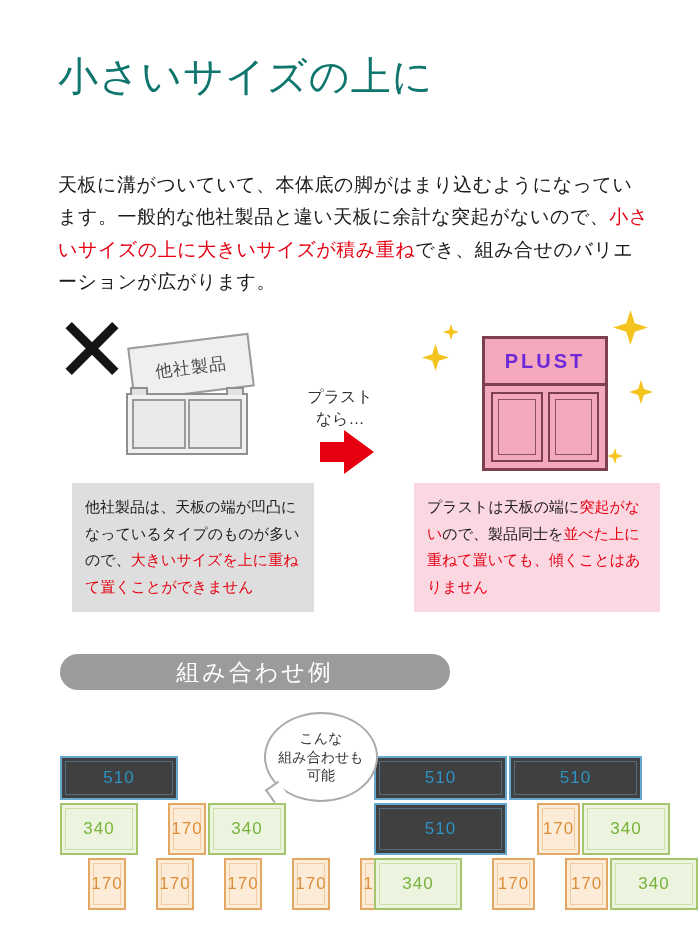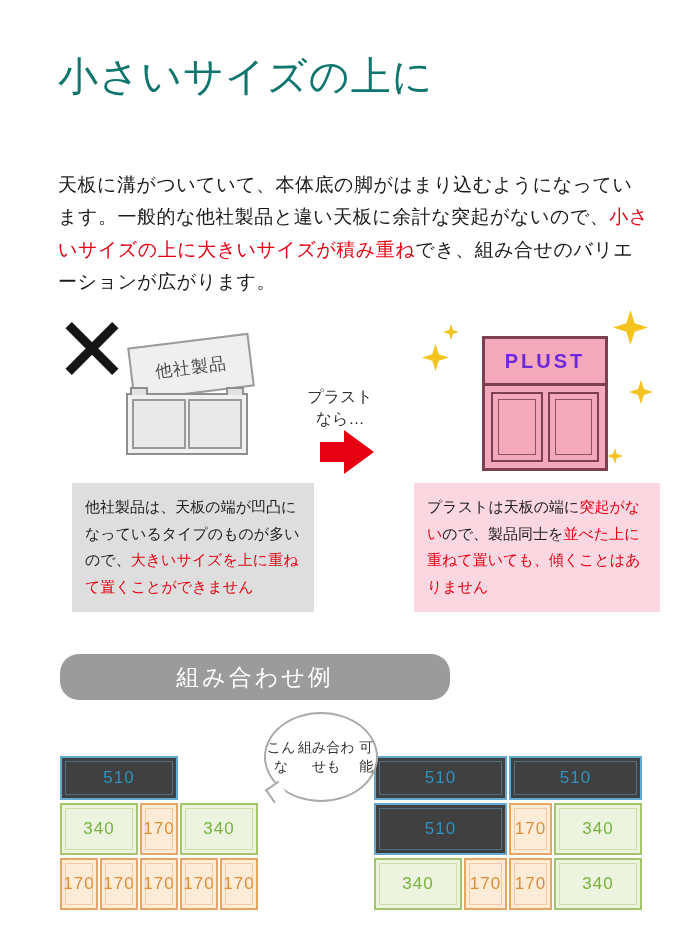--- a/index.html
+++ b/index.html
@@ -40,42 +40,42 @@
   .sp1{left:443px;top:16px;width:16px;height:16px;}
   .sp2{left:422px;top:36px;width:27px;height:27px;}
   .sp3{left:613px;top:2px;width:35px;height:35px;}
   .sp4{left:629px;top:72px;width:24px;height:24px;}
   .sp5{left:607px;top:140px;width:16px;height:16px;}
   
   .note{position:absolute;top:483px;font-size:15px;line-height:1.78;padding:11px 13px;color:#1c1c1c;box-sizing:border-box;}
   .note-gray{left:72px;width:242px;background:#dedede;}
   .note-pink{left:414px;width:246px;background:#fbd7e2;}
   
-  .banner{position:absolute;left:60px;top:654px;width:390px;height:46px;background:#9b9b9b;border-radius:19px;
+  .banner{position:absolute;left:60px;top:654px;width:390px;height:36px;background:#9b9b9b;border-radius:19px;
     color:#fff;display:flex;align-items:center;justify-content:center;font-size:23px;letter-spacing:3px;}
   
   .bubble{position:absolute;left:264px;top:712px;width:110px;height:86px;background:#fff;border:2px solid #aaa;border-radius:50%;
-    display:flex;align-items:center;justify-content:center;font-size:14px;color:#333;line-height:1.35;
+    display:flex;flex-direction:column;align-items:center;justify-content:center;font-size:14px;color:#333;line-height:1.35;
     text-align:center;z-index:3;}
   .bubble-tail{position:absolute;left:2px;bottom:0px;width:14px;height:14px;background:#fff;
     border-left:2px solid #aaa;border-bottom:2px solid #aaa;transform:rotate(55deg);}
   
   .stack{position:absolute;top:756px;display:flex;flex-direction:column;gap:3px;}
   .stack-left{left:60px;}
   .stack-right{left:374px;}
   .srow{display:flex;gap:2px;}
   .box{position:relative;display:flex;align-items:center;justify-content:center;border:2px solid;box-sizing:border-box;
     font-size:17px;letter-spacing:1px;height:52px;}
   .srow.top .box{height:44px;}
   .panel{position:absolute;inset:3px;border:1px solid;border-color:inherit;opacity:.45;pointer-events:none;}
   .u1l{width:38px;} .u2l{width:78px;} .u3l{width:118px;}
   .u1r{width:43px;} .u2r{width:88px;} .u3r{width:133px;}
   .blue{border-color:#66a9cf;background:#404040;color:#2d93c4;}
   .green{border-color:#a4c56c;background:#ecf4df;color:#79b33b;}
-  .orange{border-color:#e3a763;background:#fcecd7;color:#de8e38;}
+  .orange{border-color:#e3a763;background:#fcecd7;color:#de8e38;margin-left:28px;}
 </style>
 </head>
 <body>
 
 <div class="page">
 
   <h1 class="heading"><span>小さいサイズの上に</span><br></h1>
 
   <p class="intro"><span>天板に溝がついていて、本体底の脚がはまり込むようになっています。一般的な他社製品と違い天板に余計な突起がないので、</span><span class="red">小さいサイズの上に大きいサイズが積み重ね</span><span>でき、組み合せのバリエーションが広がります。</span></p>
 

